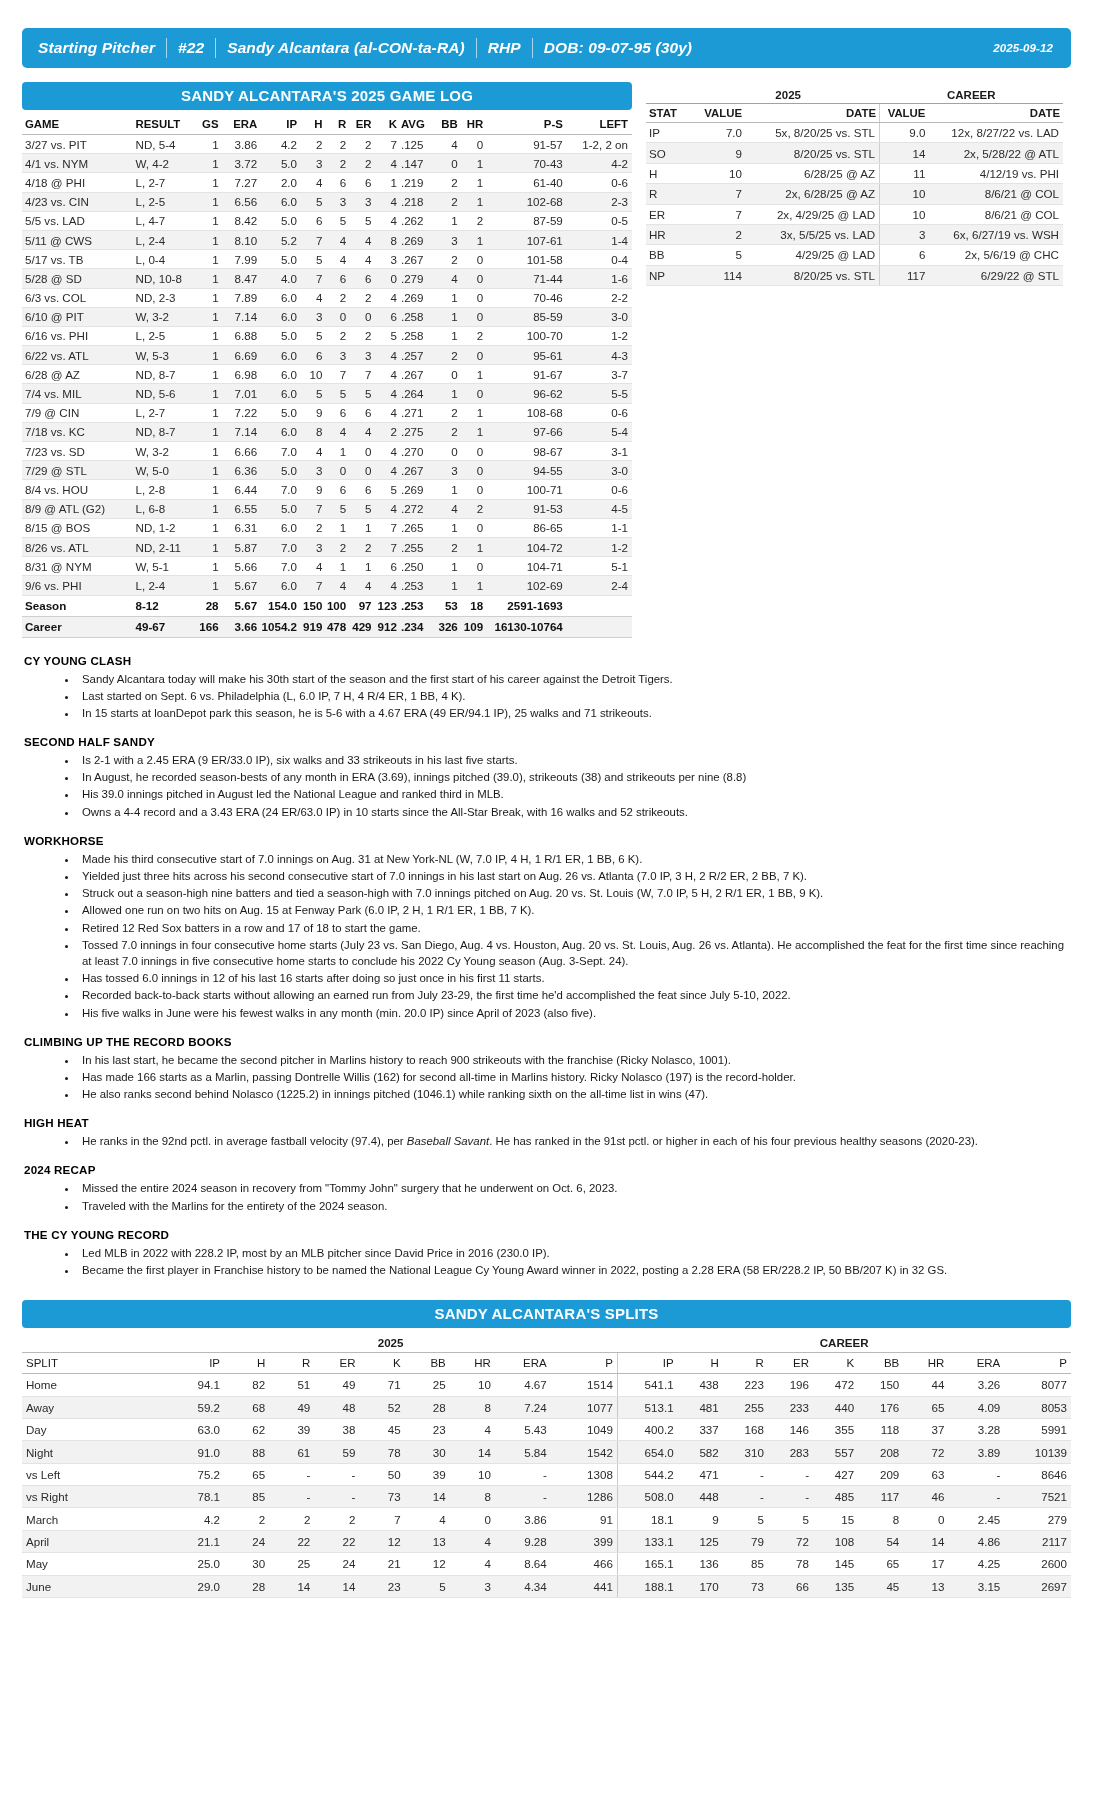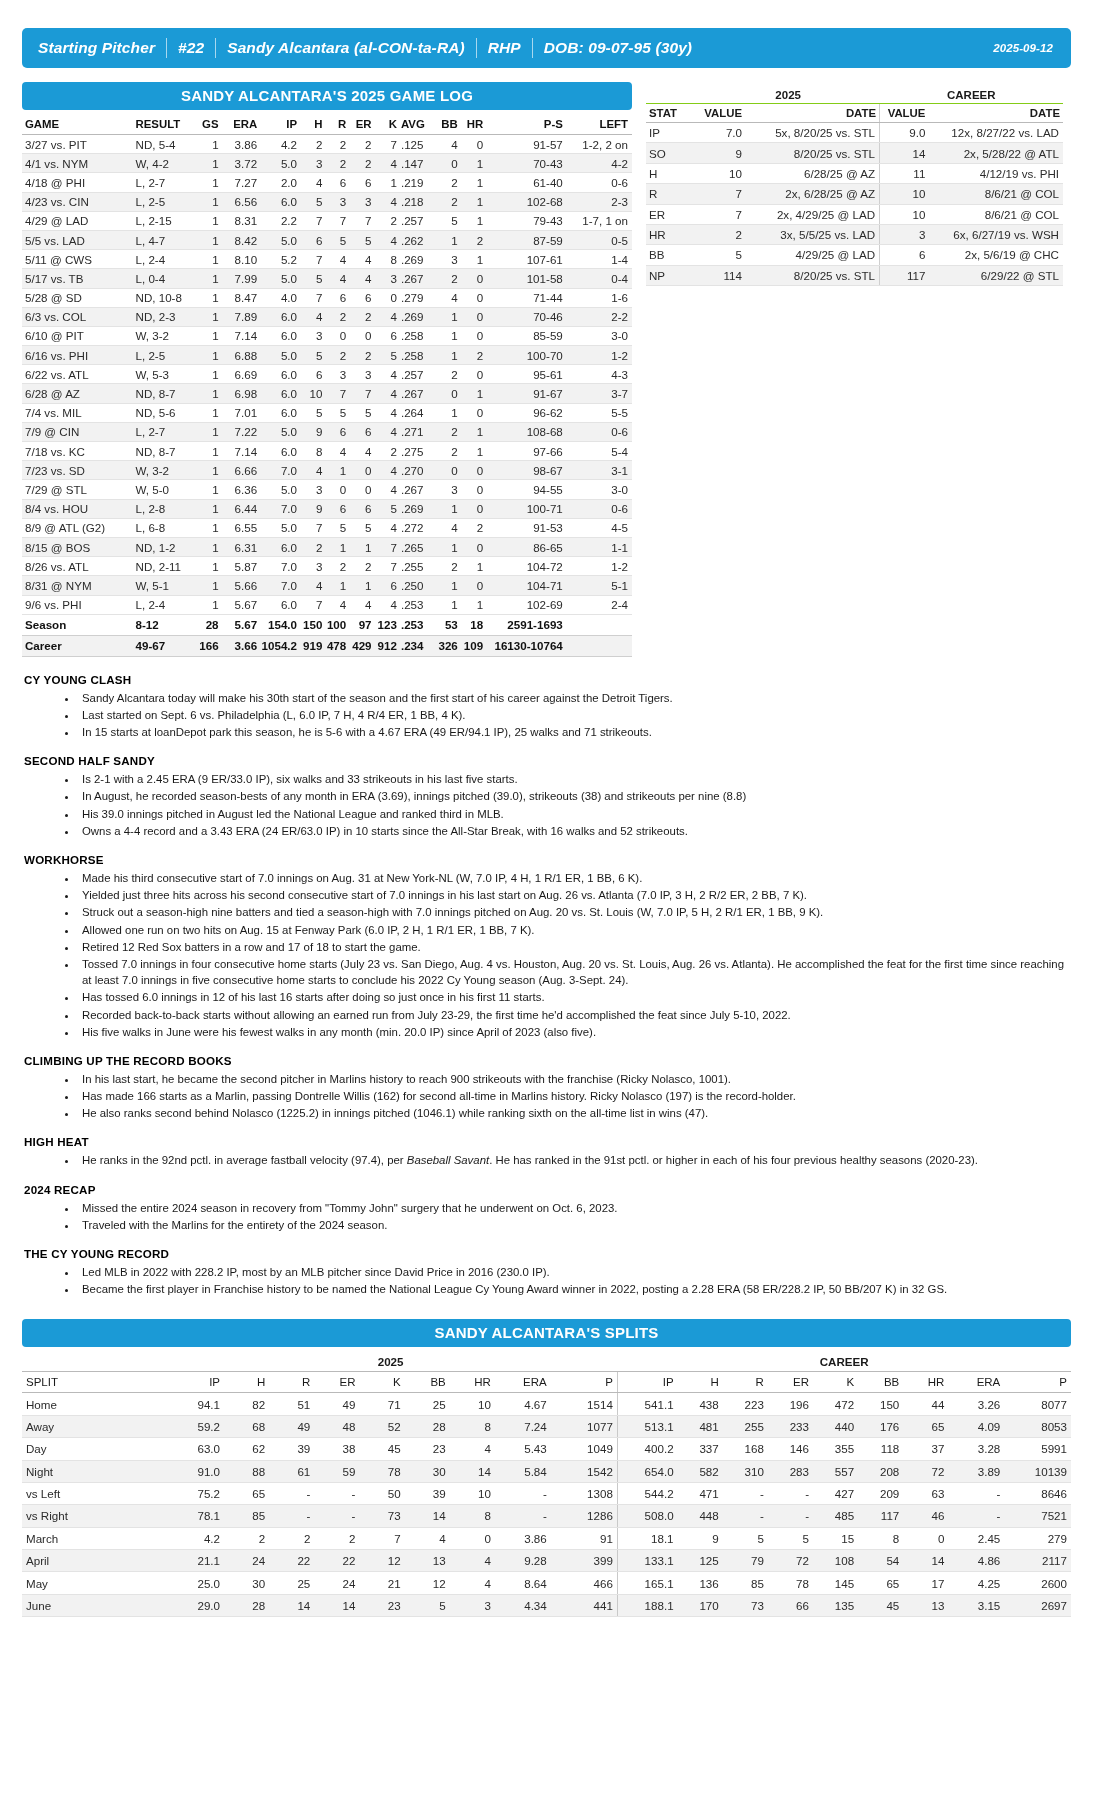--- a/index.html
+++ b/index.html
@@ -268,36 +268,20 @@
               <td class="c-ip">6.0</td>
               <td class="c-h">5</td>
               <td class="c-r">3</td>
               <td class="c-er">3</td>
               <td class="c-k">4</td>
               <td class="c-avg">.218</td>
               <td class="c-bb">2</td>
               <td class="c-hr">1</td>
               <td class="c-ps">102-68</td>
               <td class="c-left">2-3</td>
-            </tr>
-            <tr>
-              <td class="c-game">4/29 @ LAD</td>
-              <td class="c-res">L, 2-15</td>
-              <td class="c-gs">1</td>
-              <td class="c-era">8.31</td>
-              <td class="c-ip">2.2</td>
-              <td class="c-h">7</td>
-              <td class="c-r">7</td>
-              <td class="c-er">7</td>
-              <td class="c-k">2</td>
-              <td class="c-avg">.257</td>
-              <td class="c-bb">5</td>
-              <td class="c-hr">1</td>
-              <td class="c-ps">79-43</td>
-              <td class="c-left">1-7, 1 on</td>
             </tr>
             <tr>
               <td class="c-game">5/5 vs. LAD</td>
               <td class="c-res">L, 4-7</td>
               <td class="c-gs">1</td>
               <td class="c-era">8.42</td>
               <td class="c-ip">5.0</td>
               <td class="c-h">6</td>
               <td class="c-r">5</td>
               <td class="c-er">5</td>

